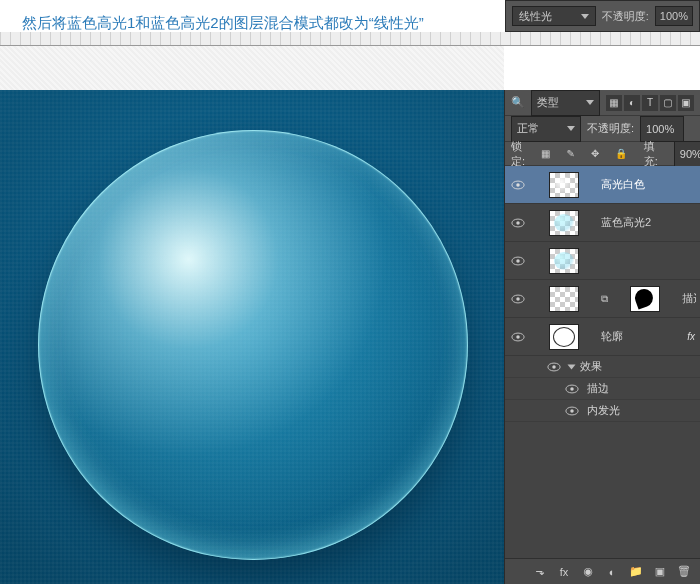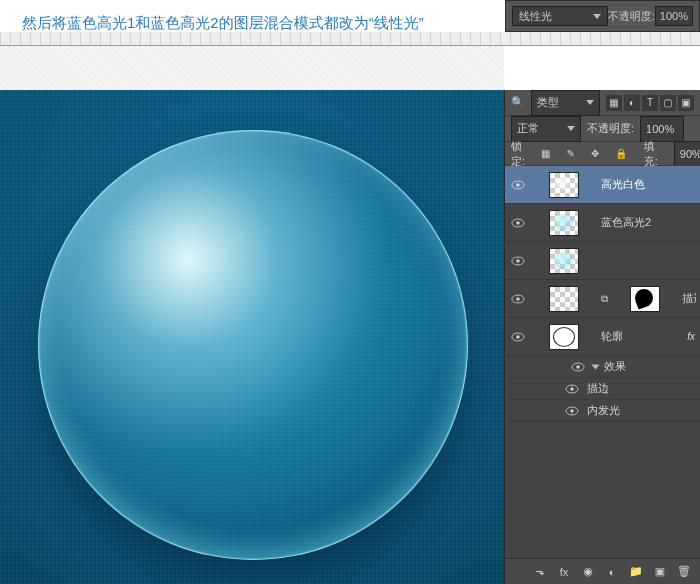--- a/index.html
+++ b/index.html
@@ -27,20 +27,21 @@
     .ps-strip {
       position: absolute;
       top: 0; right: 0;
       width: 195px; height: 32px;
       background: #565656;
       border: 1px solid #2b2b2b;
       display: flex;
       align-items: center;
       padding: 0 6px;
       color: #c8c8c8;
+      gap: 6px;
     }
     .ps-strip .dropdown {
       background: #3d3d3d;
       border: 1px solid #222;
       height: 20px;
       display: flex;
       align-items: center;
       padding: 0 6px;
       font-size: 11px;
       flex: 1;
@@ -188,21 +189,21 @@
     .mask::after {
       content:""; position:absolute; top:2px; left:4px; width:18px; height:18px;
       background:#000; border-radius:50% 50% 50% 0;
       transform:rotate(-20deg);
     }
     .layer-name { font-size:11px; flex:1; white-space:nowrap; overflow:hidden; }
     .fx-ind { font-size:10px; color:#ddd; font-style:italic; padding-right:1px;}
 
     .sublayer {
       display:flex; align-items:center;
-      height:22px; padding-left:64px;
+      height:22px; padding-left:40px;
       border-bottom:1px solid #3c3c3c;
       gap:6px; font-size:11px;
     }
     .sublayer .eye { width:18px; }
     .sublayer .dot-tri {
       width:0;height:0;border-top:4px solid transparent;
       border-bottom:4px solid transparent;border-left:5px solid #bbb;
       transform:rotate(90deg);
     }
     .sub-indent { padding-left:58px; }

